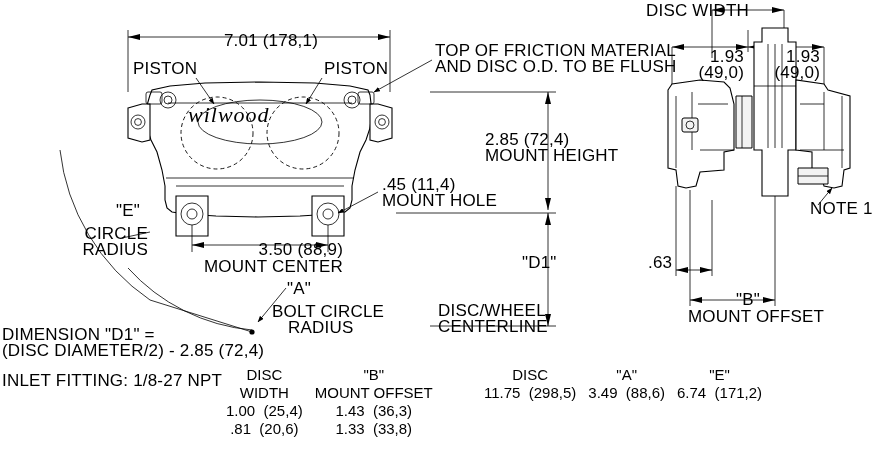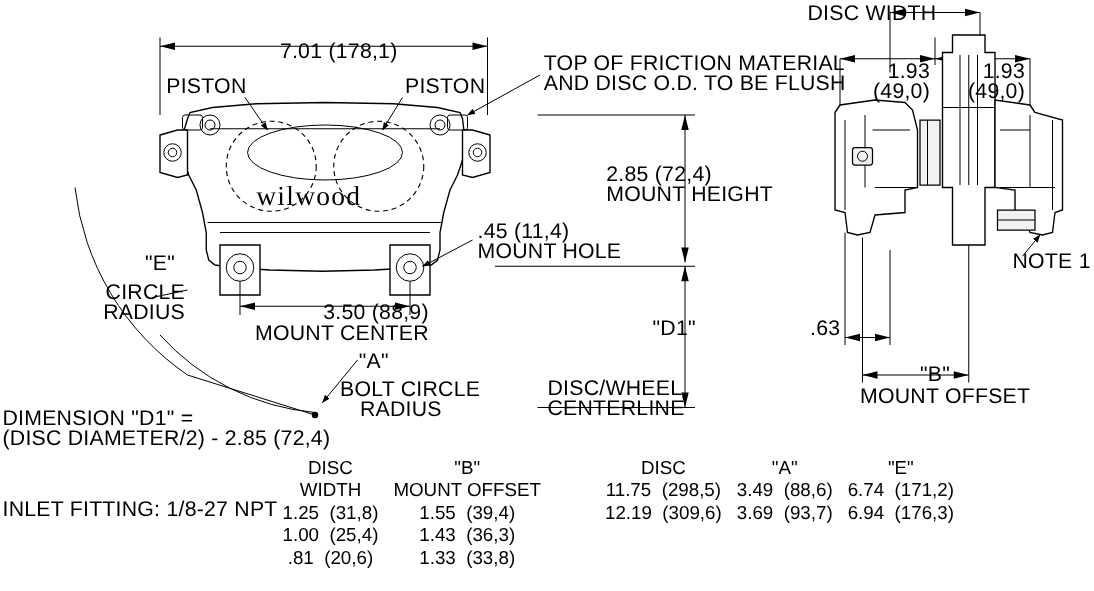--- a/index.html
+++ b/index.html
@@ -208,21 +208,21 @@
     <line class="thin" x1="690" y1="190" x2="690" y2="306"></line>
     <line class="thin" x1="775" y1="196" x2="775" y2="306"></line>
   </g>
 </svg>
 
 <div class="lbl c" style="left:198px;top:34px;width:120px;">7.01 (178,1)</div>
 
 <div class="lbl" style="left:133px;top:62px;">PISTON</div>
 <div class="lbl" style="left:324px;top:62px;">PISTON</div>
 
-<div class="lbl" style="left:205px;top:108px;font-family:'Liberation Serif',serif;font-size:22px;letter-spacing:1px;margin-top:42px;">wilwood</div>
+<div class="lbl" style="left:188px;top:108px;font-family:'Liberation Serif',serif;font-style:italic;font-size:22px;letter-spacing:1px;">wilwood</div>
 
 <div class="lbl" style="left:435px;top:44px;">TOP OF FRICTION MATERIAL</div>
 <div class="lbl" style="left:435px;top:60px;">AND DISC O.D. TO BE FLUSH</div>
 
 <div class="lbl" style="left:485px;top:133px;">2.85 (72,4)</div>
 <div class="lbl" style="left:485px;top:149px;">MOUNT HEIGHT</div>
 
 <div class="lbl" style="left:382px;top:178px;">.45 (11,4)</div>
 <div class="lbl" style="left:382px;top:194px;">MOUNT HOLE</div>
 
@@ -247,38 +247,34 @@
 <div class="lbl c" style="left:752px;top:50px;width:68px;">1.93</div>
 <div class="lbl c" style="left:752px;top:66px;width:68px;">(49,0)</div>
 
 <div class="lbl" style="left:810px;top:202px;">NOTE 1</div>
 <div class="lbl" style="left:648px;top:256px;">.63</div>
 <div class="lbl c" style="left:700px;top:293px;width:60px;">"B"</div>
 <div class="lbl c" style="left:688px;top:310px;width:120px;">MOUNT OFFSET</div>
 
 <div class="lbl" style="left:2px;top:328px;">DIMENSION "D1" =</div>
 <div class="lbl" style="left:2px;top:344px;">(DISC DIAMETER/2) - 2.85 (72,4)</div>
-<div class="lbl" style="left:2px;top:374px;margin-top:27px;">INLET FITTING: 1/8-27 NPT</div>
+<div class="lbl" style="left:2px;top:374px;">INLET FITTING: 1/8-27 NPT</div>
 
 <table class="tbl" style="left:220px;top:366px;">
   <thead>
     <tr>
       <th>DISC</th>
       <th>"B"</th>
     </tr>
     <tr>
       <th>WIDTH</th>
       <th>MOUNT OFFSET</th>
     </tr>
   </thead>
   <tbody>
-    <tr>
-      <td>1.25  (31,8)</td>
-      <td>1.55  (39,4)</td>
-    </tr>
     <tr>
       <td>1.00  (25,4)</td>
       <td>1.43  (36,3)</td>
     </tr>
     <tr>
       <td>.81  (20,6)</td>
       <td>1.33  (33,8)</td>
     </tr>
   </tbody>
 </table>
@@ -290,19 +286,14 @@
       <th>"A"</th>
       <th>"E"</th>
     </tr>
   </thead>
   <tbody>
     <tr>
       <td>11.75  (298,5)</td>
       <td>3.49  (88,6)</td>
       <td>6.74  (171,2)</td>
     </tr>
-    <tr>
-      <td>12.19  (309,6)</td>
-      <td>3.69  (93,7)</td>
-      <td>6.94  (176,3)</td>
-    </tr>
   </tbody>
 </table>
 
 </body></html>

